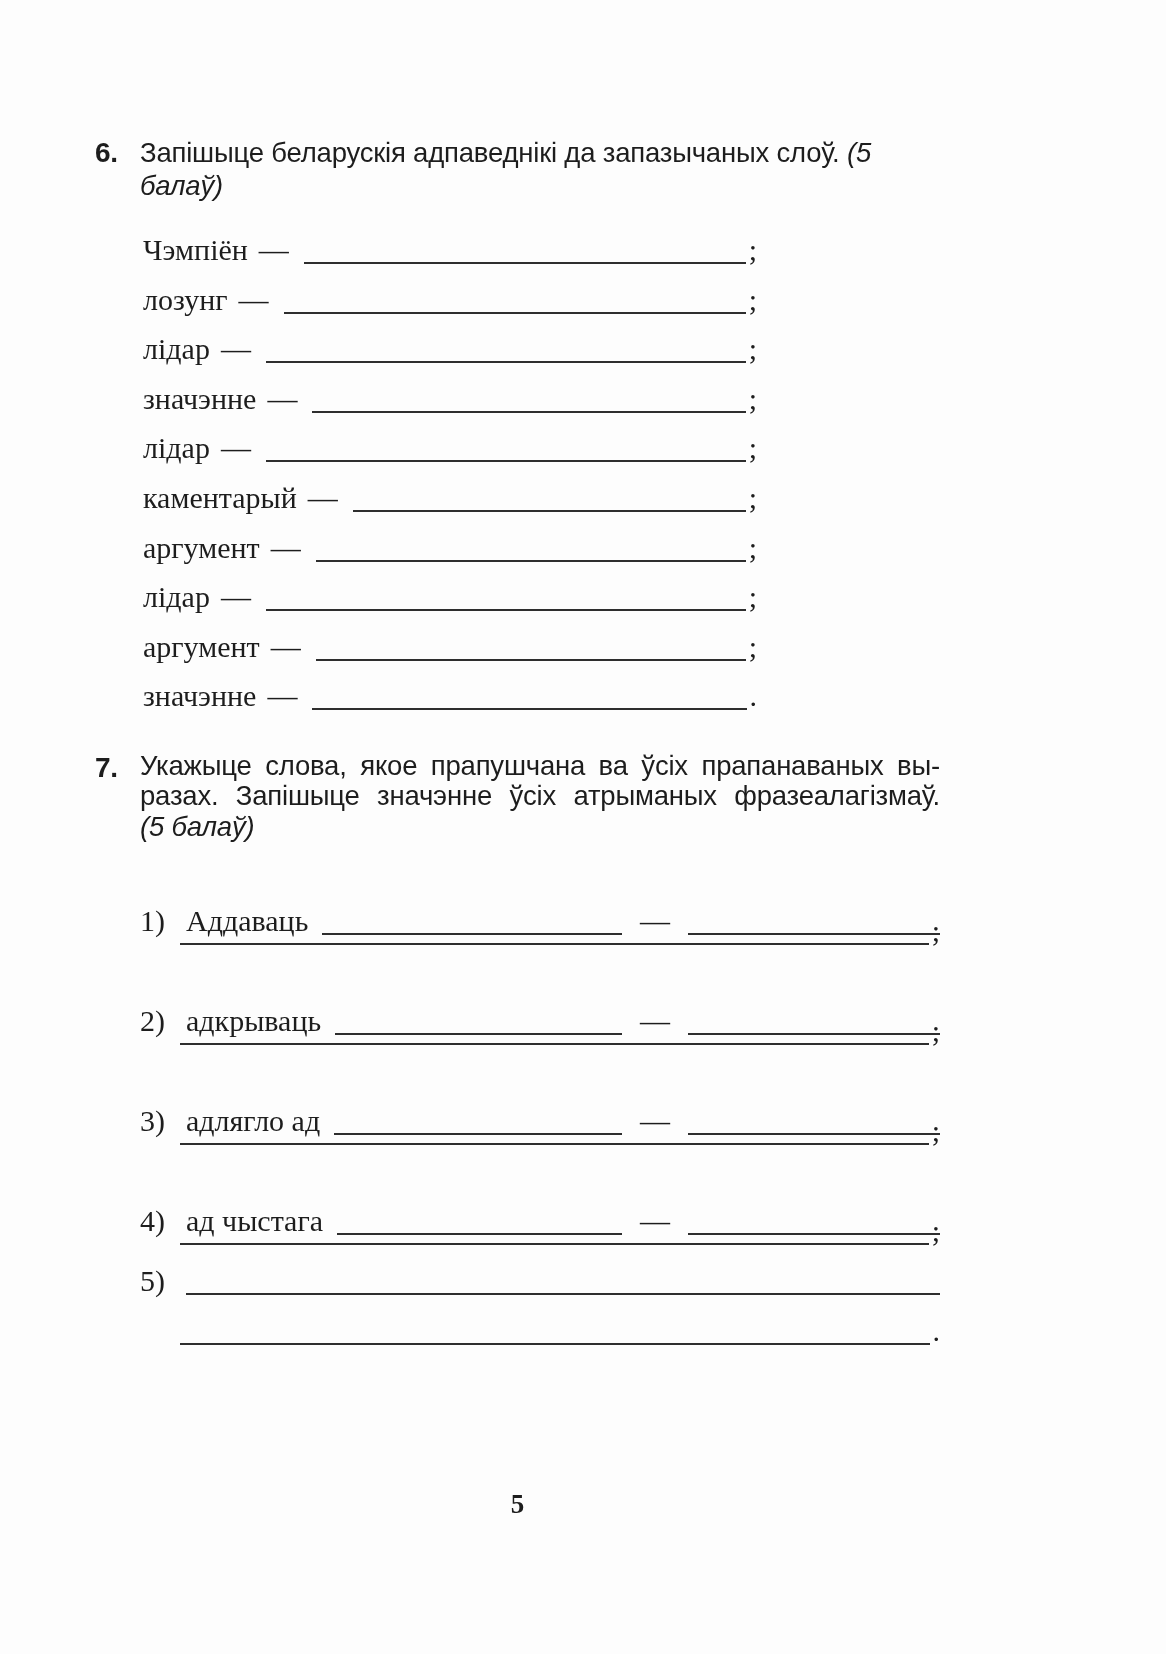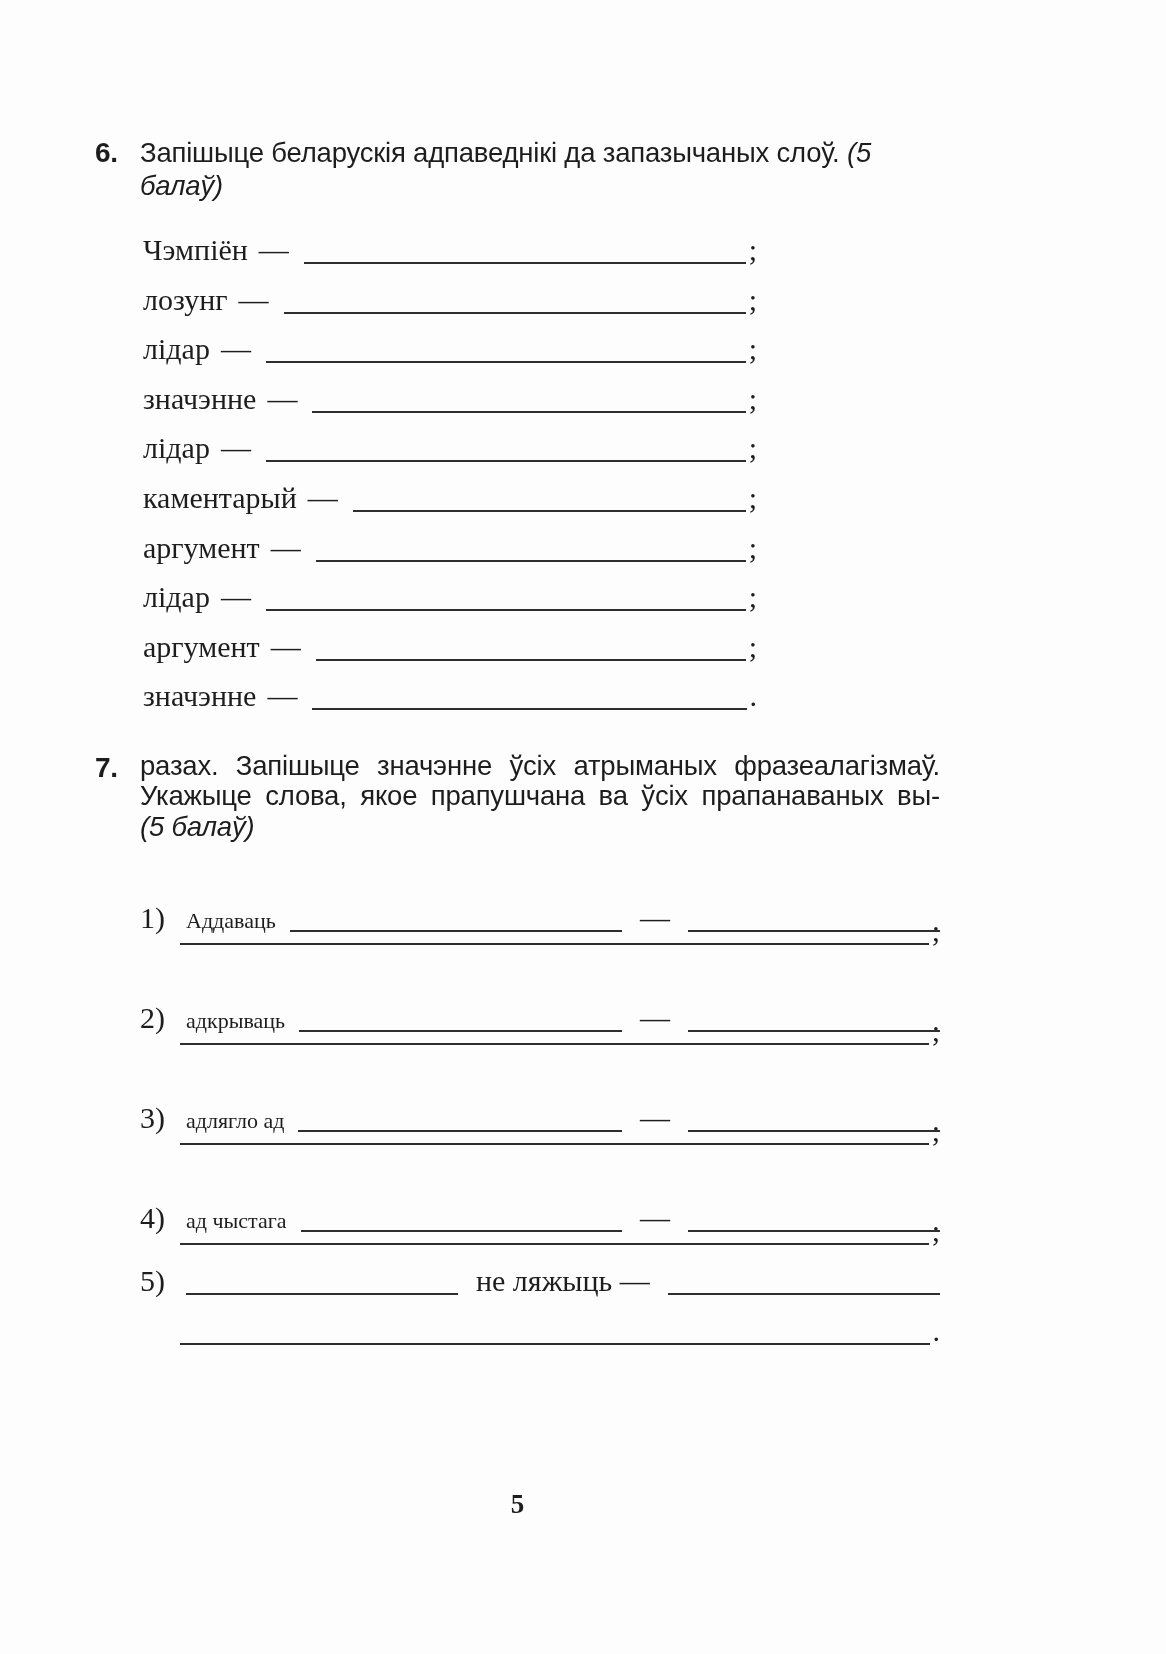--- a/index.html
+++ b/index.html
@@ -89,21 +89,21 @@
     align-items: baseline;
     height: 50px;
   }
   .p-num {
     width: 46px;
     flex: none;
     font-size: 30px;
     line-height: 50px;
   }
   .p-pre {
-    font-size: 22px;
+    font-size: 30px;
     line-height: 50px;
     margin-right: 14px;
     white-space: nowrap;
     margin-top: 40px;
   }
   .p-mid {
     font-size: 30px;
     line-height: 50px;
     margin: 0 18px;
     white-space: nowrap;
@@ -196,22 +196,22 @@
         <span class="blank flex"></span>
         <span class="punct">.</span>
       </div>
     </div>
   </section>
 
   <section class="ex7">
     <div class="ex-heading">
       <span class="ex-num">7.</span>
       <span class="heading-text">
+        <span class="jline" style="display:block">Укажыце слова, якое прапушчана ва ўсіх прапанаваных вы-</span>
         <span class="jline" style="display:block">разах. Запішыце значэнне ўсіх атрыманых фразеалагізмаў.</span>
-        <span class="jline" style="display:block">Укажыце слова, якое прапушчана ва ўсіх прапанаваных вы-</span>
         <span class="nline points" style="display:block">(5 балаў)</span>
       </span>
     </div>
 
     <div class="p-items">
 
       <div class="p-row">
         <span class="p-num">1)</span>
         <span class="p-pre">Аддаваць</span>
         <span class="blank flex"></span>
@@ -255,21 +255,20 @@
         <span class="blank w252"></span>
       </div>
       <div class="p-cont">
         <span class="blank flex"></span>
         <span class="punct">;</span>
       </div>
 
       <div class="p-row">
         <span class="p-num">5)</span>
         <span class="blank w272"></span>
-        <span class="p-mid">не ляжыць —</span>
         <span class="blank flex"></span>
       </div>
       <div class="p-cont">
         <span class="blank flex"></span>
         <span class="punct">.</span>
       </div>
 
     </div>
   </section>
 

